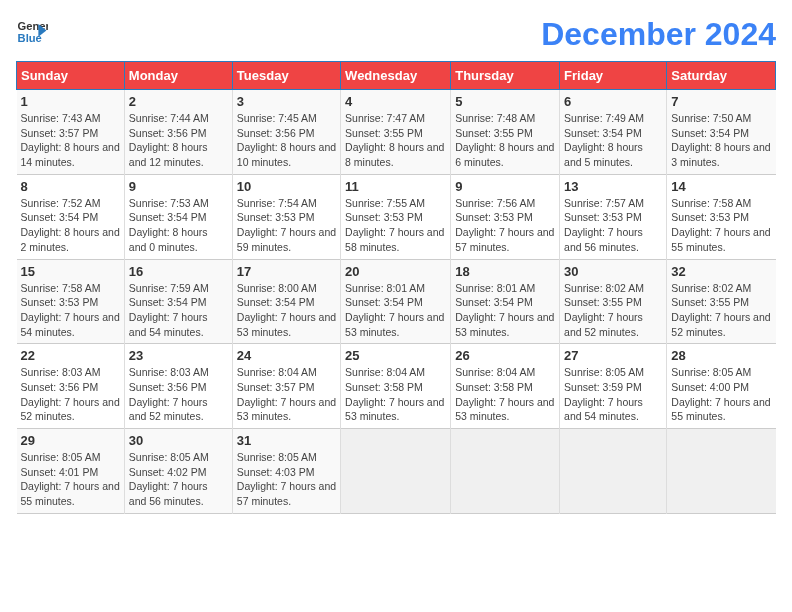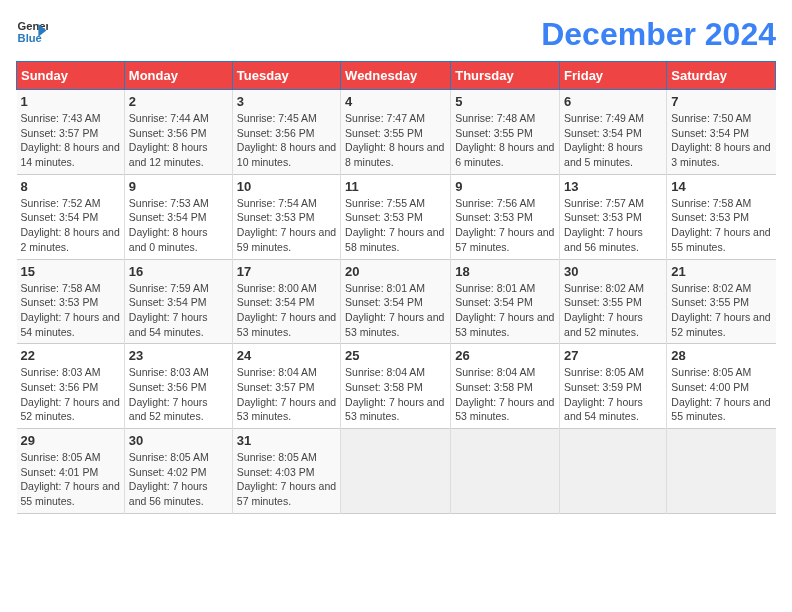--- a/index.html
+++ b/index.html
@@ -197,21 +197,21 @@
         </td>
         <td>
           <span class="day-num">18</span>
           <div class="day-info">Sunrise: 8:01 AM<br>Sunset: 3:54 PM<br>Daylight: 7 hours and 53 minutes.</div>
         </td>
         <td>
           <span class="day-num">30</span>
           <div class="day-info">Sunrise: 8:02 AM<br>Sunset: 3:55 PM<br>Daylight: 7 hours and 52 minutes.</div>
         </td>
         <td>
-          <span class="day-num">21</span>
+          <span class="day-num">32</span>
           <div class="day-info">Sunrise: 8:02 AM<br>Sunset: 3:55 PM<br>Daylight: 7 hours and 52 minutes.</div>
         </td>
       </tr>
       <tr>
         <td>
           <span class="day-num">22</span>
           <div class="day-info">Sunrise: 8:03 AM<br>Sunset: 3:56 PM<br>Daylight: 7 hours and 52 minutes.</div>
         </td>
         <td>
           <span class="day-num">23</span>

